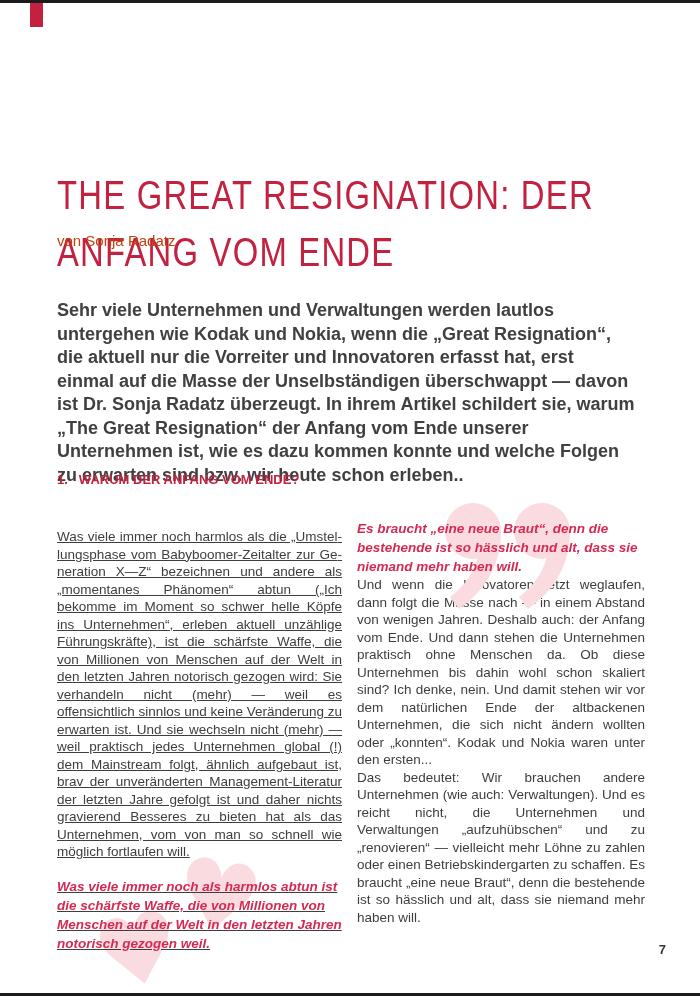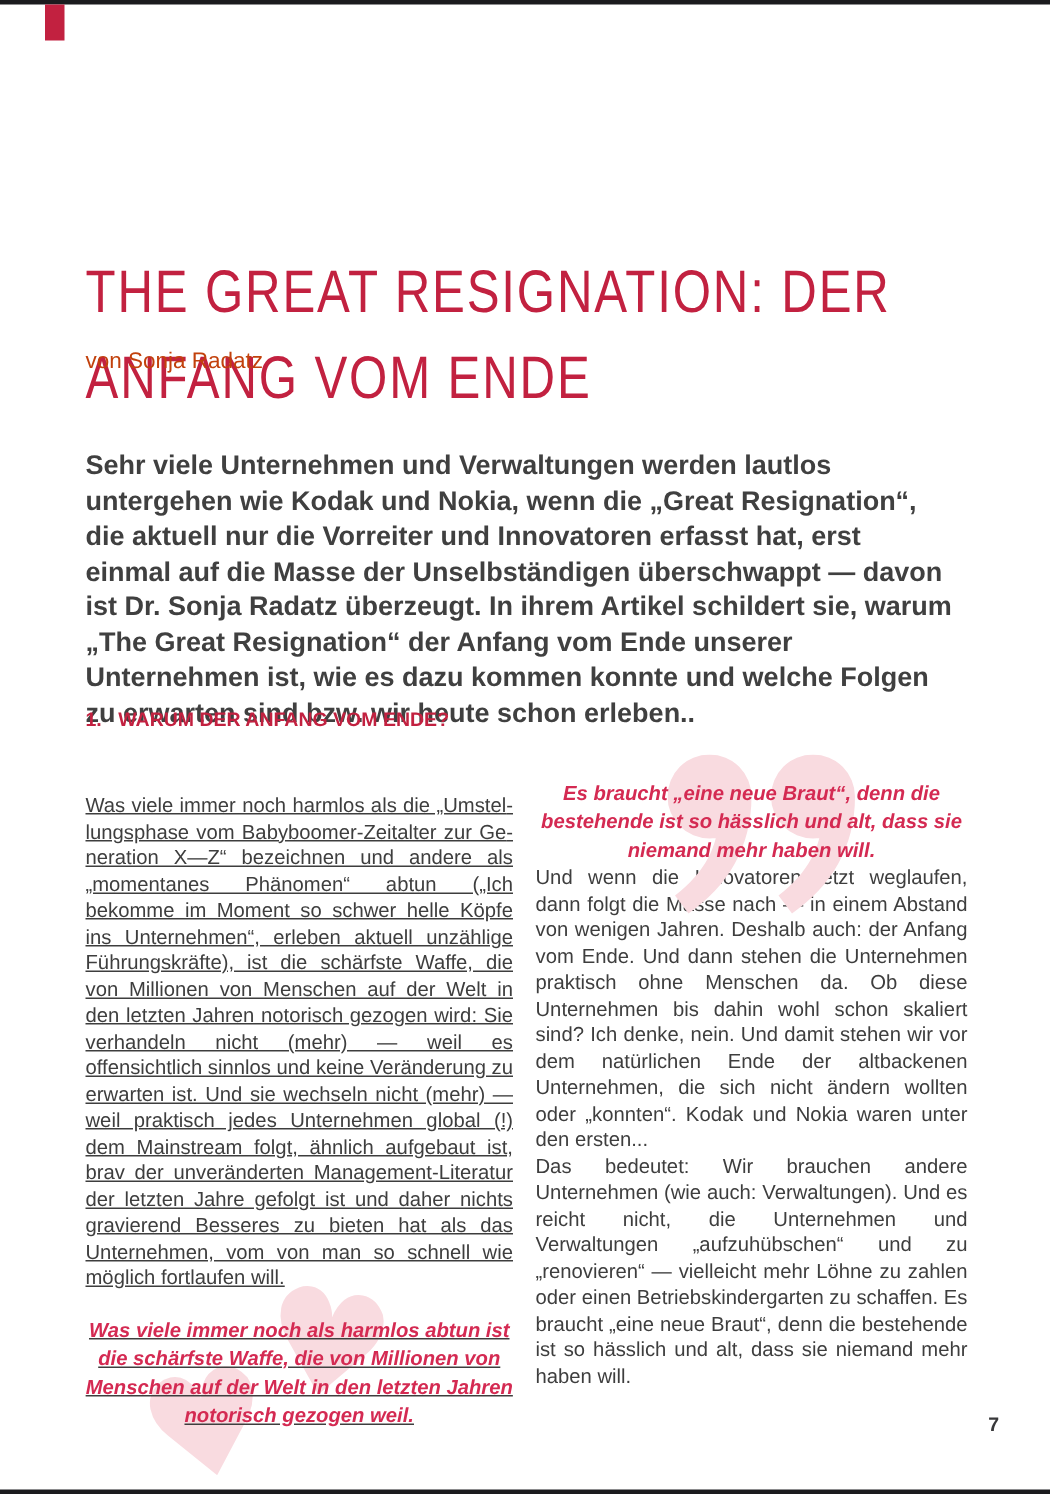--- a/index.html
+++ b/index.html
@@ -40,21 +40,21 @@
     font-size:13px;font-weight:bold;color:var(--accent-red);
   }
   .section-heading .num{margin-right:11px;}
 
   .col{position:absolute;font-size:13.5px;line-height:17.5px;color:var(--body-text);}
   .col p{margin:0;text-align:justify;hyphens:manual;}
   .col-left{left:57px;top:528px;width:285px;text-decoration:underline;}
   .col-right{left:357px;top:519px;width:288px;}
 
   .pull-quote{
-    position:relative;text-align:center;
+    position:relative;text-align:left;
     color:var(--quote-red);font-style:italic;font-weight:bold;
     font-size:13.5px;line-height:19px;
   }
   .pull-quote .q-text{position:relative;z-index:1;display:block;}
   .ornament{position:absolute;z-index:0;pointer-events:none;}
   .heart-glyph{
     position:absolute;color:var(--watermark-pink);font-style:normal;
     font-family:"DejaVu Sans", sans-serif;line-height:1;z-index:0;
   }
   .pq-left{margin-top:16px;}

